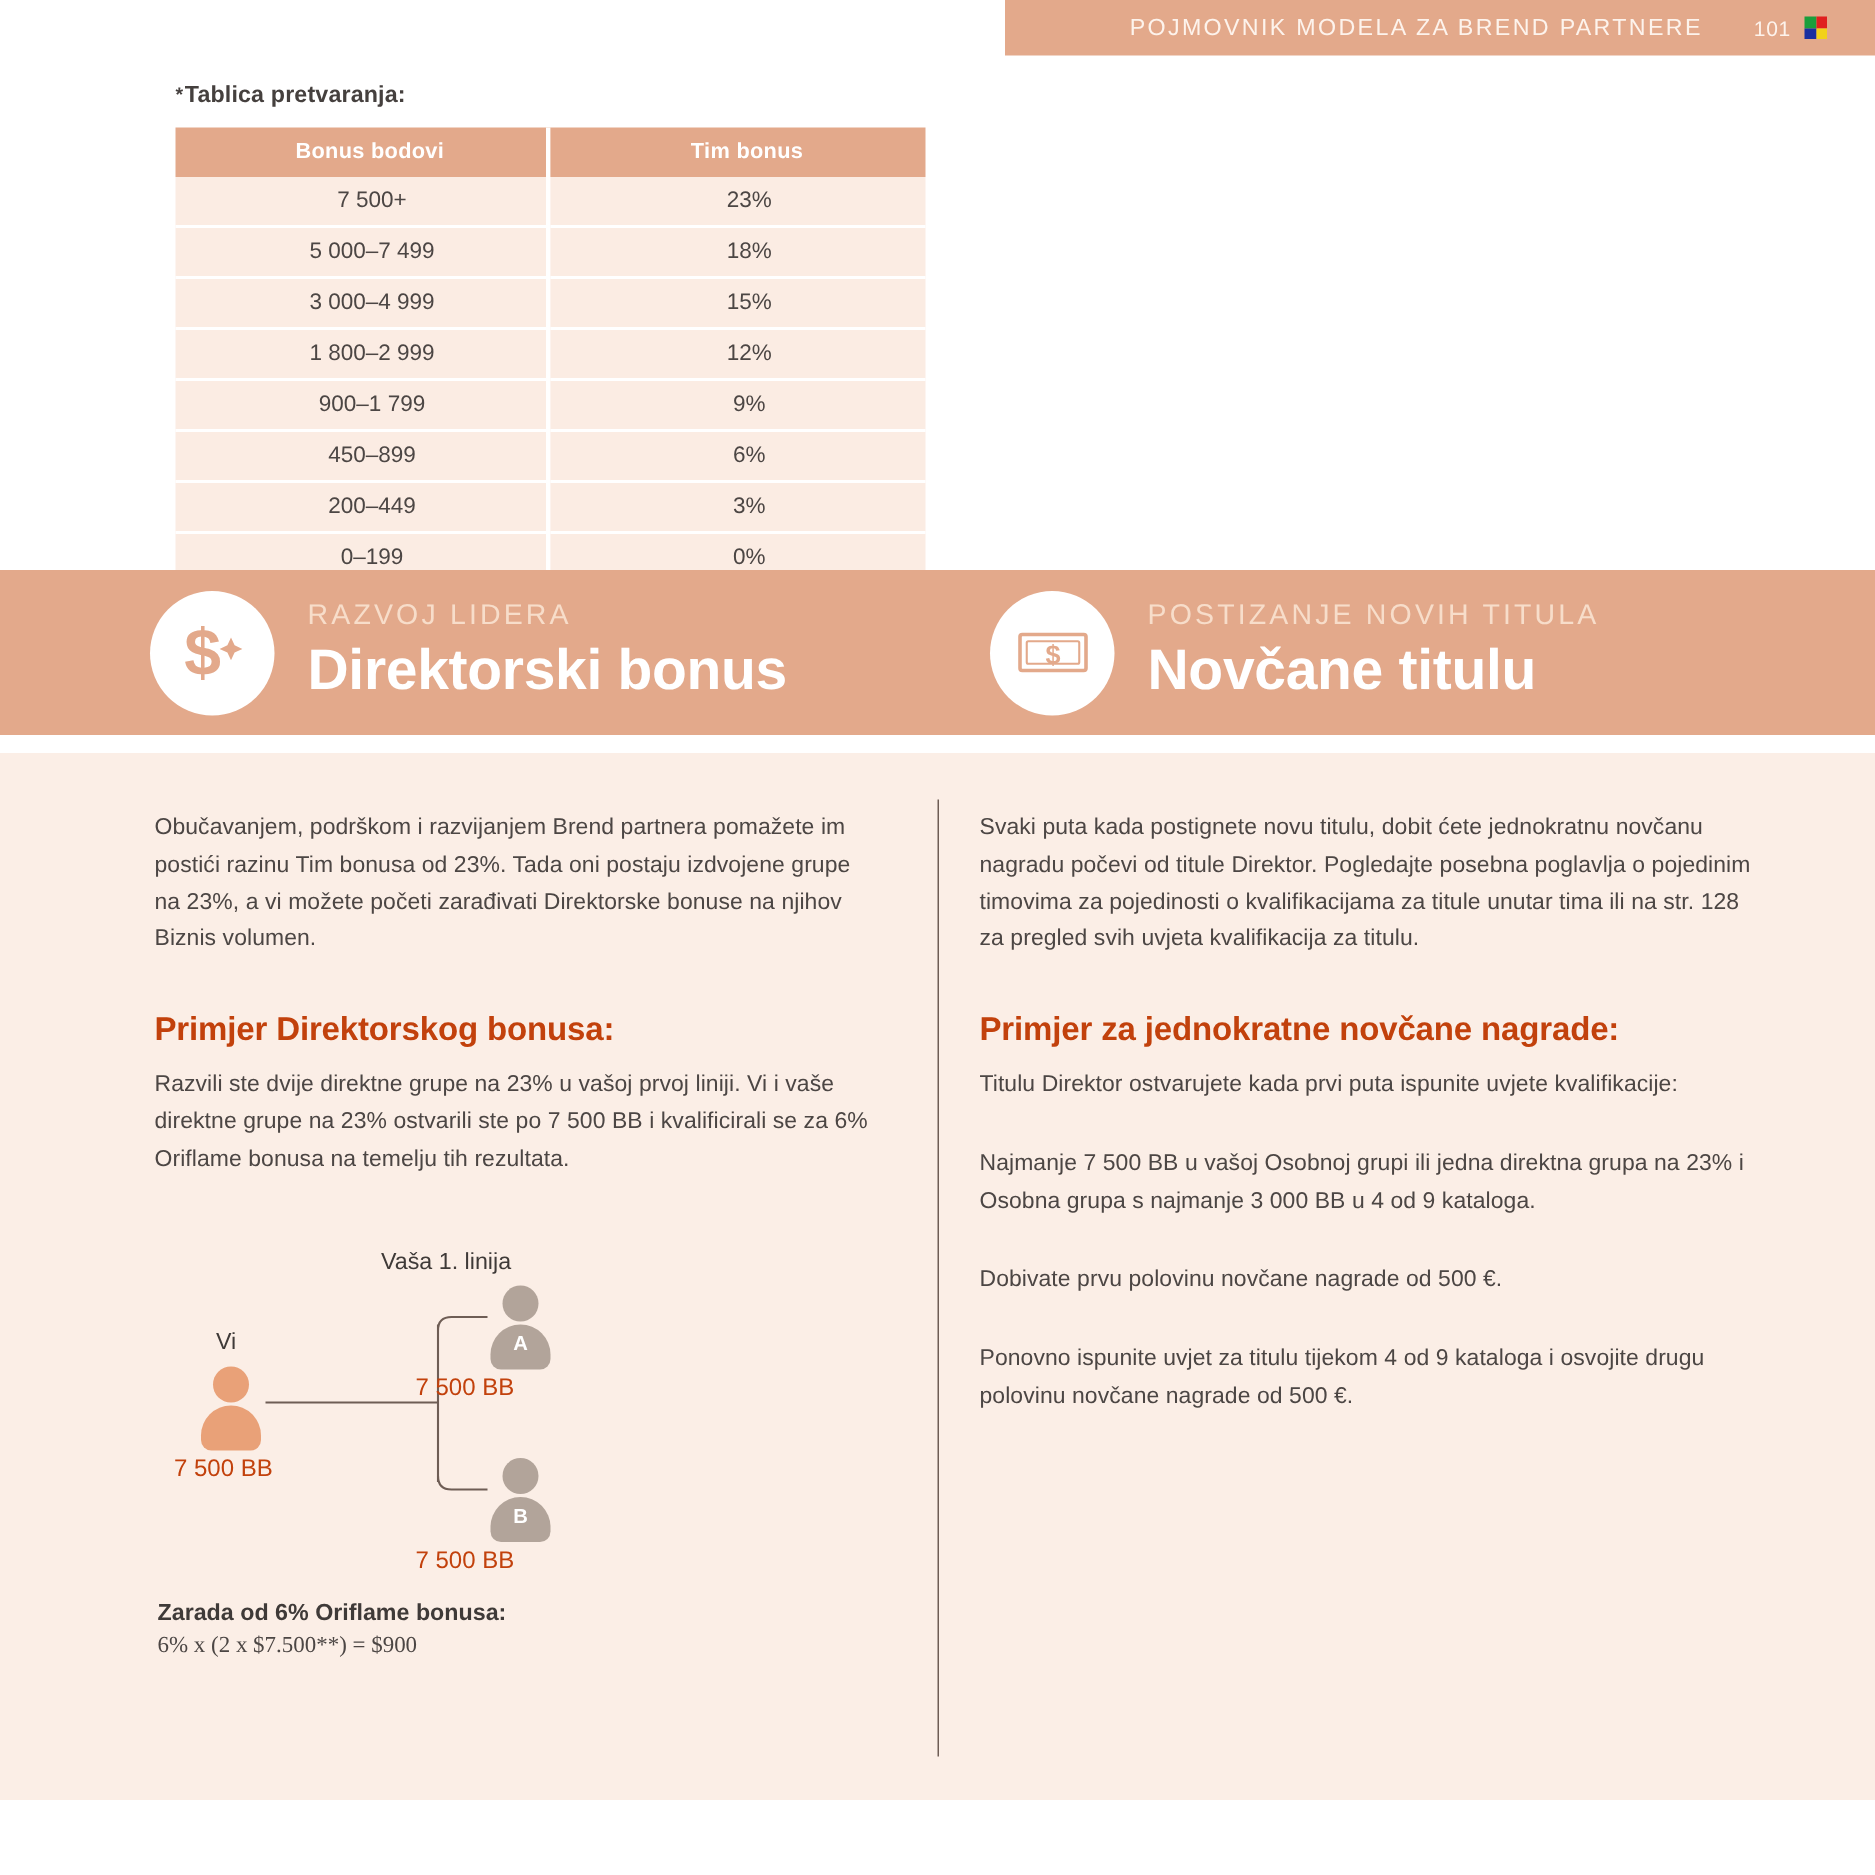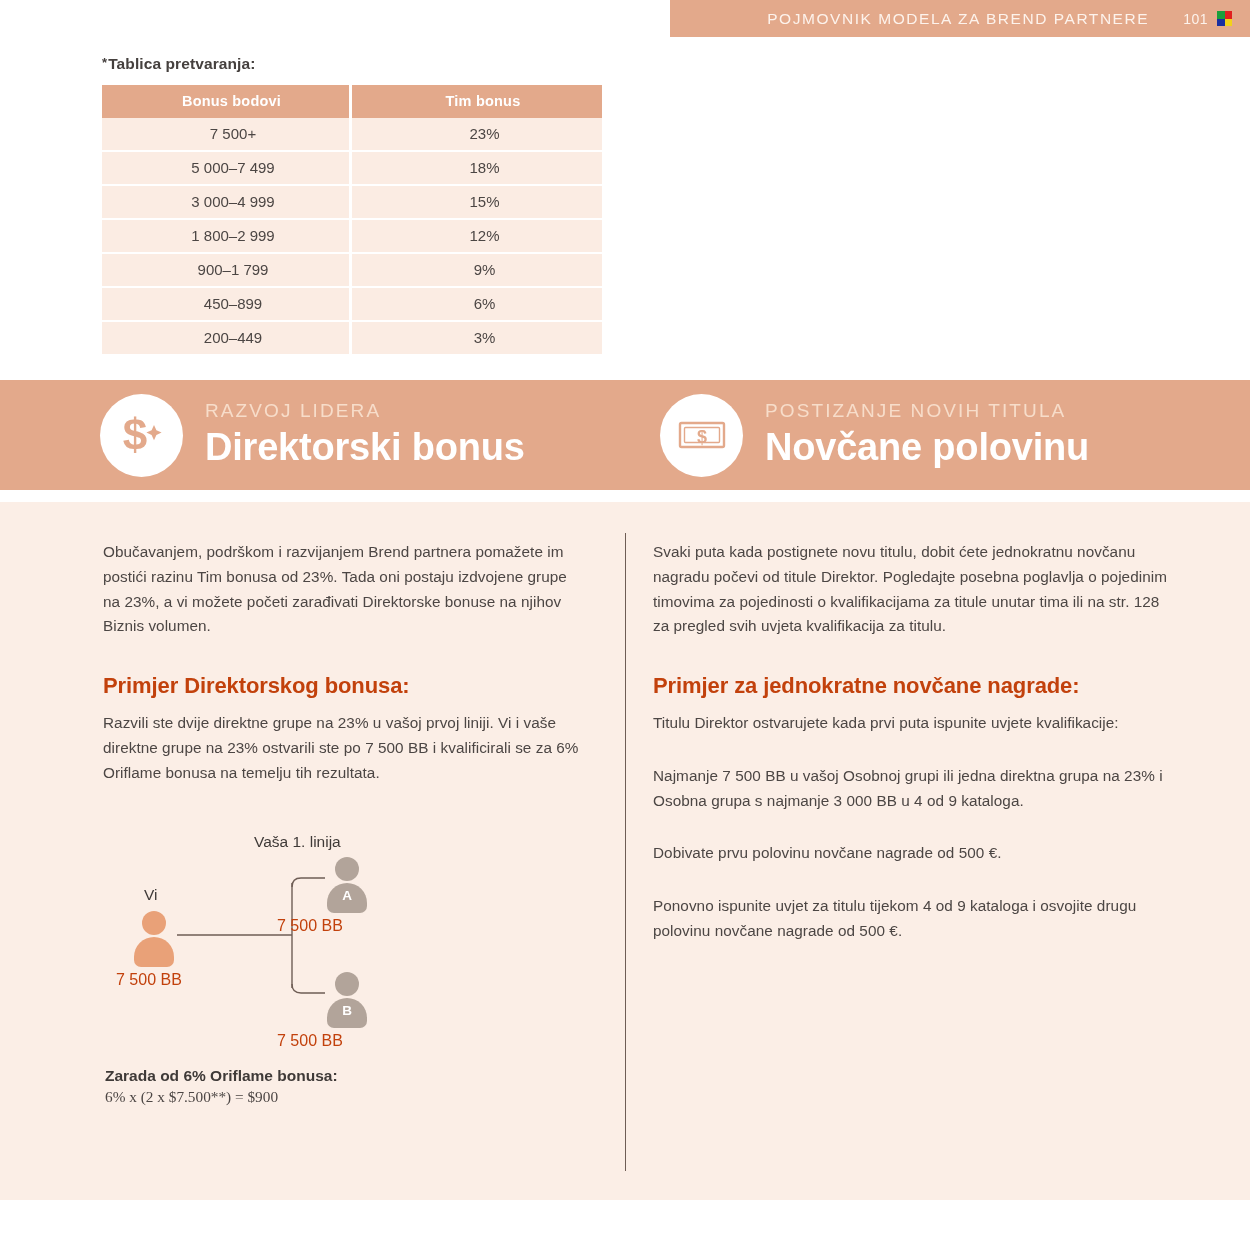--- a/index.html
+++ b/index.html
@@ -20,21 +20,21 @@
   .header-band {
     position: absolute;
     left: 652px;
     top: 0;
     right: 0;
     height: 37px;
     background: #e3a98b;
     display: flex;
     align-items: center;
     justify-content: flex-end;
-    padding-right: 18px;
+    padding-right: 32px;
     box-sizing: border-box;
     margin-left: 18px;
   }
   .header-title {
     font-size: 15.5px;
     letter-spacing: 1.55px;
     color: #fdf3ec;
     font-weight: 400;
     text-transform: uppercase;
     white-space: nowrap;
@@ -52,21 +52,21 @@
     grid-template-columns: 1fr 1fr;
     grid-template-rows: 1fr 1fr;
     margin-left: 9px;
     flex: none;
   }
   .brand-squares i { display: block; }
 
   
   .table-section {
     position: absolute;
-    left: 102px;
+    left: 117px;
     top: 55px;
     width: 500px;
   }
   .table-caption {
     font-size: 15.5px;
     font-weight: 700;
     color: #45403e;
     margin: 0 0 12px 0;
     letter-spacing: 0.1px;
   }
@@ -310,20 +310,24 @@
         <td>9%</td>
       </tr>
       <tr>
         <td>450–899</td>
         <td>6%</td>
       </tr>
       <tr>
         <td>200–449</td>
         <td>3%</td>
       </tr>
+      <tr>
+        <td>0–199</td>
+        <td>0%</td>
+      </tr>
     </tbody>
   </table>
 </div>
 
 <div class="banner-band">
 
   <div class="banner left">
     <div class="banner-circle">
       <svg width="52" height="52" viewBox="0 0 52 52">
         <text x="19" y="41" font-family="Liberation Sans, sans-serif" font-size="44" font-weight="700" fill="#e3a98b" text-anchor="middle">$</text>
@@ -339,21 +343,21 @@
   <div class="banner right">
     <div class="banner-circle">
       <svg width="52" height="52" viewBox="0 0 52 52">
         <rect x="4" y="14" width="44" height="24" rx="1.5" fill="none" stroke="#e3a98b" stroke-width="2.4"></rect>
         <rect x="8.5" y="18.5" width="35" height="15" rx="1" fill="none" stroke="#e3a98b" stroke-width="1.4"></rect>
         <text x="26" y="33.5" font-family="Liberation Sans, sans-serif" font-size="18" font-weight="700" fill="#e3a98b" text-anchor="middle">$</text>
       </svg>
     </div>
     <div class="banner-text">
       <div class="banner-kicker">POSTIZANJE NOVIH TITULA</div>
-      <div class="banner-title">Novčane polovinu</div>
+      <div class="banner-title">Novčane titulu</div>
     </div>
   </div>
 
 </div>
 
 <div class="content-area"></div>
 <div class="divider"></div>
 
 <div class="col left" style="position:absolute; top:540px;">
   <p class="body">Obučavanjem, podrškom i razvijanjem Brend partnera pomažete im postići razinu Tim bonusa od 23%. Tada oni postaju izdvojene grupe na 23%, a vi možete početi zarađivati Direktorske bonuse na njihov Biznis volumen.</p>

